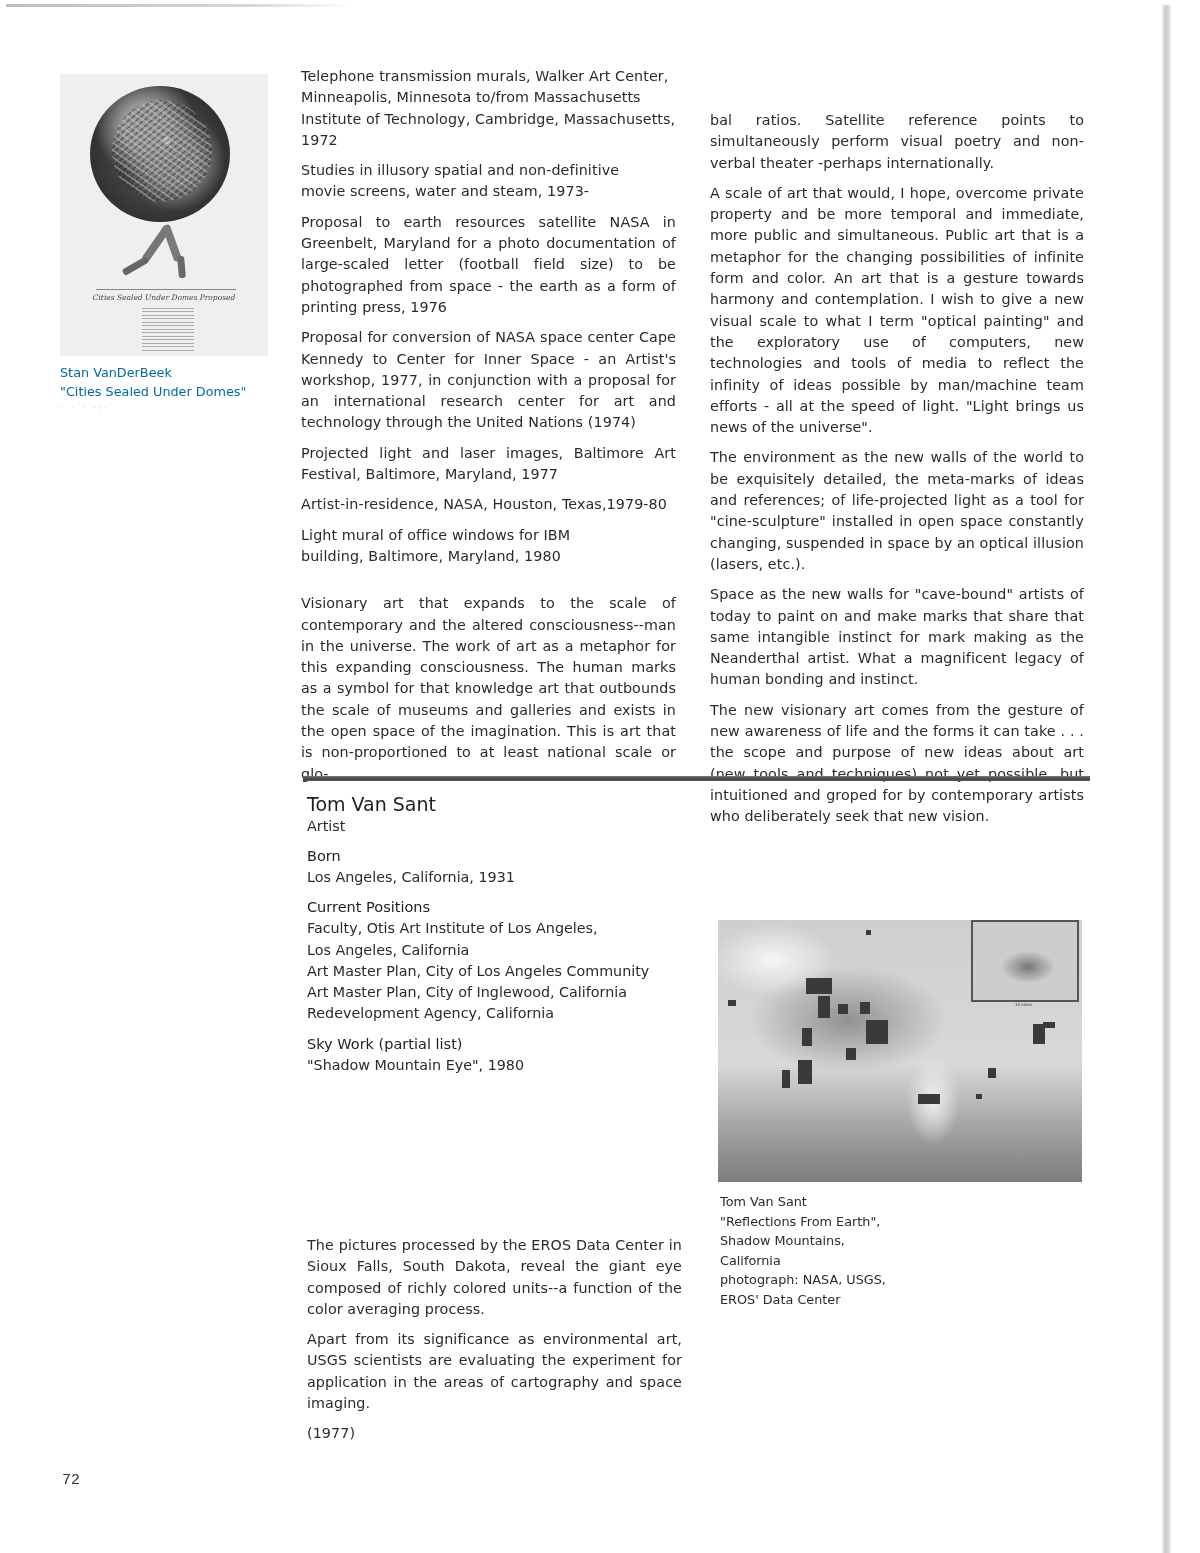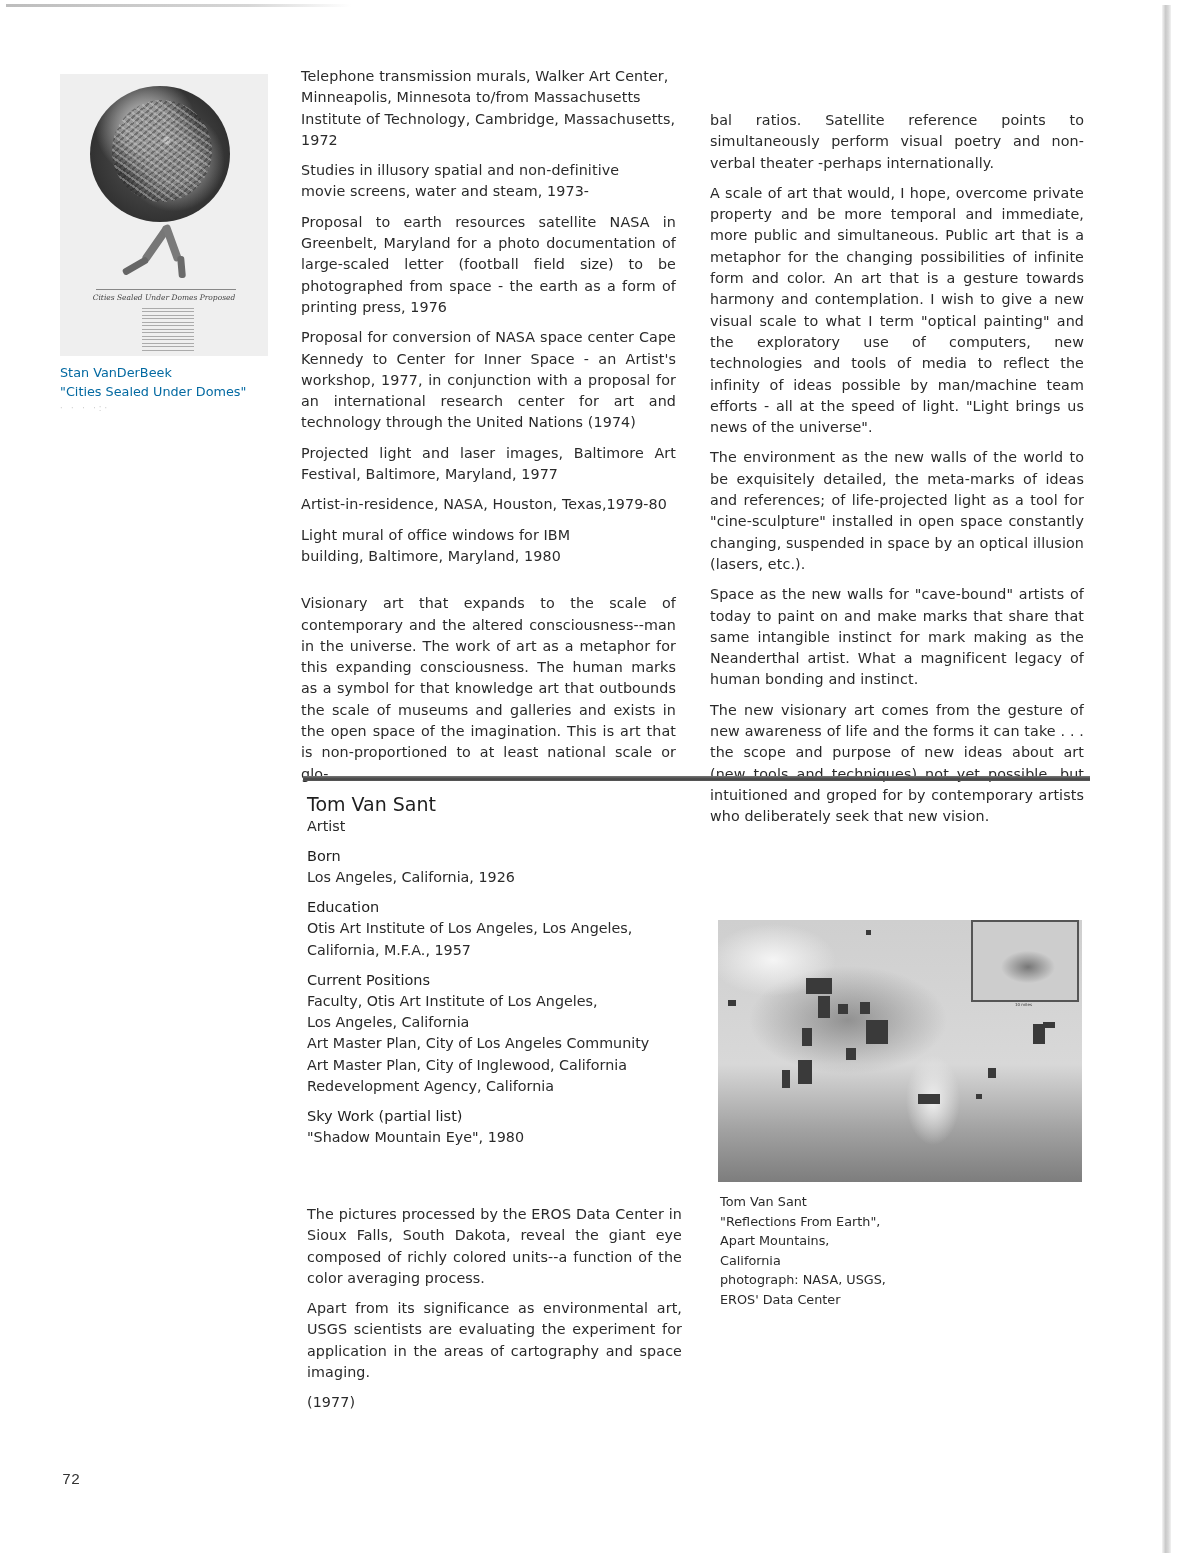--- a/index.html
+++ b/index.html
@@ -63,21 +63,21 @@
     }
 
     
     .bio { position: absolute; left: 307px; top: 792px; width: 380px; }
     .bio-name { font-size: 19px; line-height: 24px; color: #1e1e1e; }
     .bio-role { font-size: 14.3px; line-height: 21px; margin-bottom: 9px; }
     .bio-h { font-size: 14.5px; line-height: 21px; color: #1e1e1e; font-weight: normal; }
     .bio-v { font-size: 14.3px; line-height: 21.3px; }
     .bio-block { margin-bottom: 9px; }
 
-    .col-low { left: 307px; top: 1156px; width: 375px; }
+    .col-low { left: 307px; top: 1187px; width: 375px; }
 
     
     .photo {
       position: absolute; left: 718px; top: 920px; width: 364px; height: 262px; overflow: hidden;
       background:
         radial-gradient(ellipse 30px 50px at 215px 180px, #f0f0f0, transparent 90%),
         radial-gradient(ellipse 70px 40px at 55px 40px, #f5f5f5, transparent 90%),
         radial-gradient(ellipse 110px 60px at 130px 100px, rgba(90,90,90,0.55), transparent 90%),
         linear-gradient(to bottom, #cfcfcf 0%, #d8d8d8 55%, #a2a2a2 80%, #7d7d7d 100%);
     }
@@ -134,28 +134,23 @@
 </div>
 
 <div class="section-rule"></div>
 
 <div class="bio">
   <div class="bio-name">Tom Van Sant</div>
   <div class="bio-role">Artist</div>
 
   <div class="bio-block">
     <div class="bio-h">Born</div>
-    <div class="bio-v">Los Angeles, California, 1926</div>
+    <div class="bio-v">Los Angeles, California, 1931</div>
   </div>
 
-  <div class="bio-block">
-    <div class="bio-h">Education</div>
-    <div class="bio-v">Otis Art Institute of Los Angeles, Los Angeles,</div>
-    <div class="bio-v">California, M.F.A., 1957</div>
-  </div>
 
   <div class="bio-block">
     <div class="bio-h">Current Positions</div>
     <div class="bio-v">Faculty, Otis Art Institute of Los Angeles,</div>
     <div class="bio-v">Los Angeles, California</div>
     <div class="bio-v">Art Master Plan, City of Los Angeles Community</div>
     <div class="bio-v">Art Master Plan, City of Inglewood, California</div>
     <div class="bio-v">Redevelopment Agency, California</div>
   </div>
 
@@ -187,19 +182,19 @@
   <div class="blk" style="left:270px;top:148px;width:8px;height:10px"></div>
   <div class="blk" style="left:258px;top:174px;width:6px;height:5px"></div>
   <div class="blk" style="left:315px;top:104px;width:12px;height:20px"></div>
   <div class="blk" style="left:325px;top:102px;width:12px;height:6px"></div>
   <div class="inset"></div>
   <div class="inset-label">10 miles</div>
 </div>
 <div class="caption-right">
   <div>Tom Van Sant</div>
   <div>"Reflections From Earth",</div>
-  <div>Apart Mountains,</div>
+  <div>Shadow Mountains,</div>
   <div>California</div>
   <div>photograph: NASA, USGS,</div>
   <div>EROS' Data Center</div>
 </div>
 
 <div class="page-number">72</div>
 
 </body></html>

